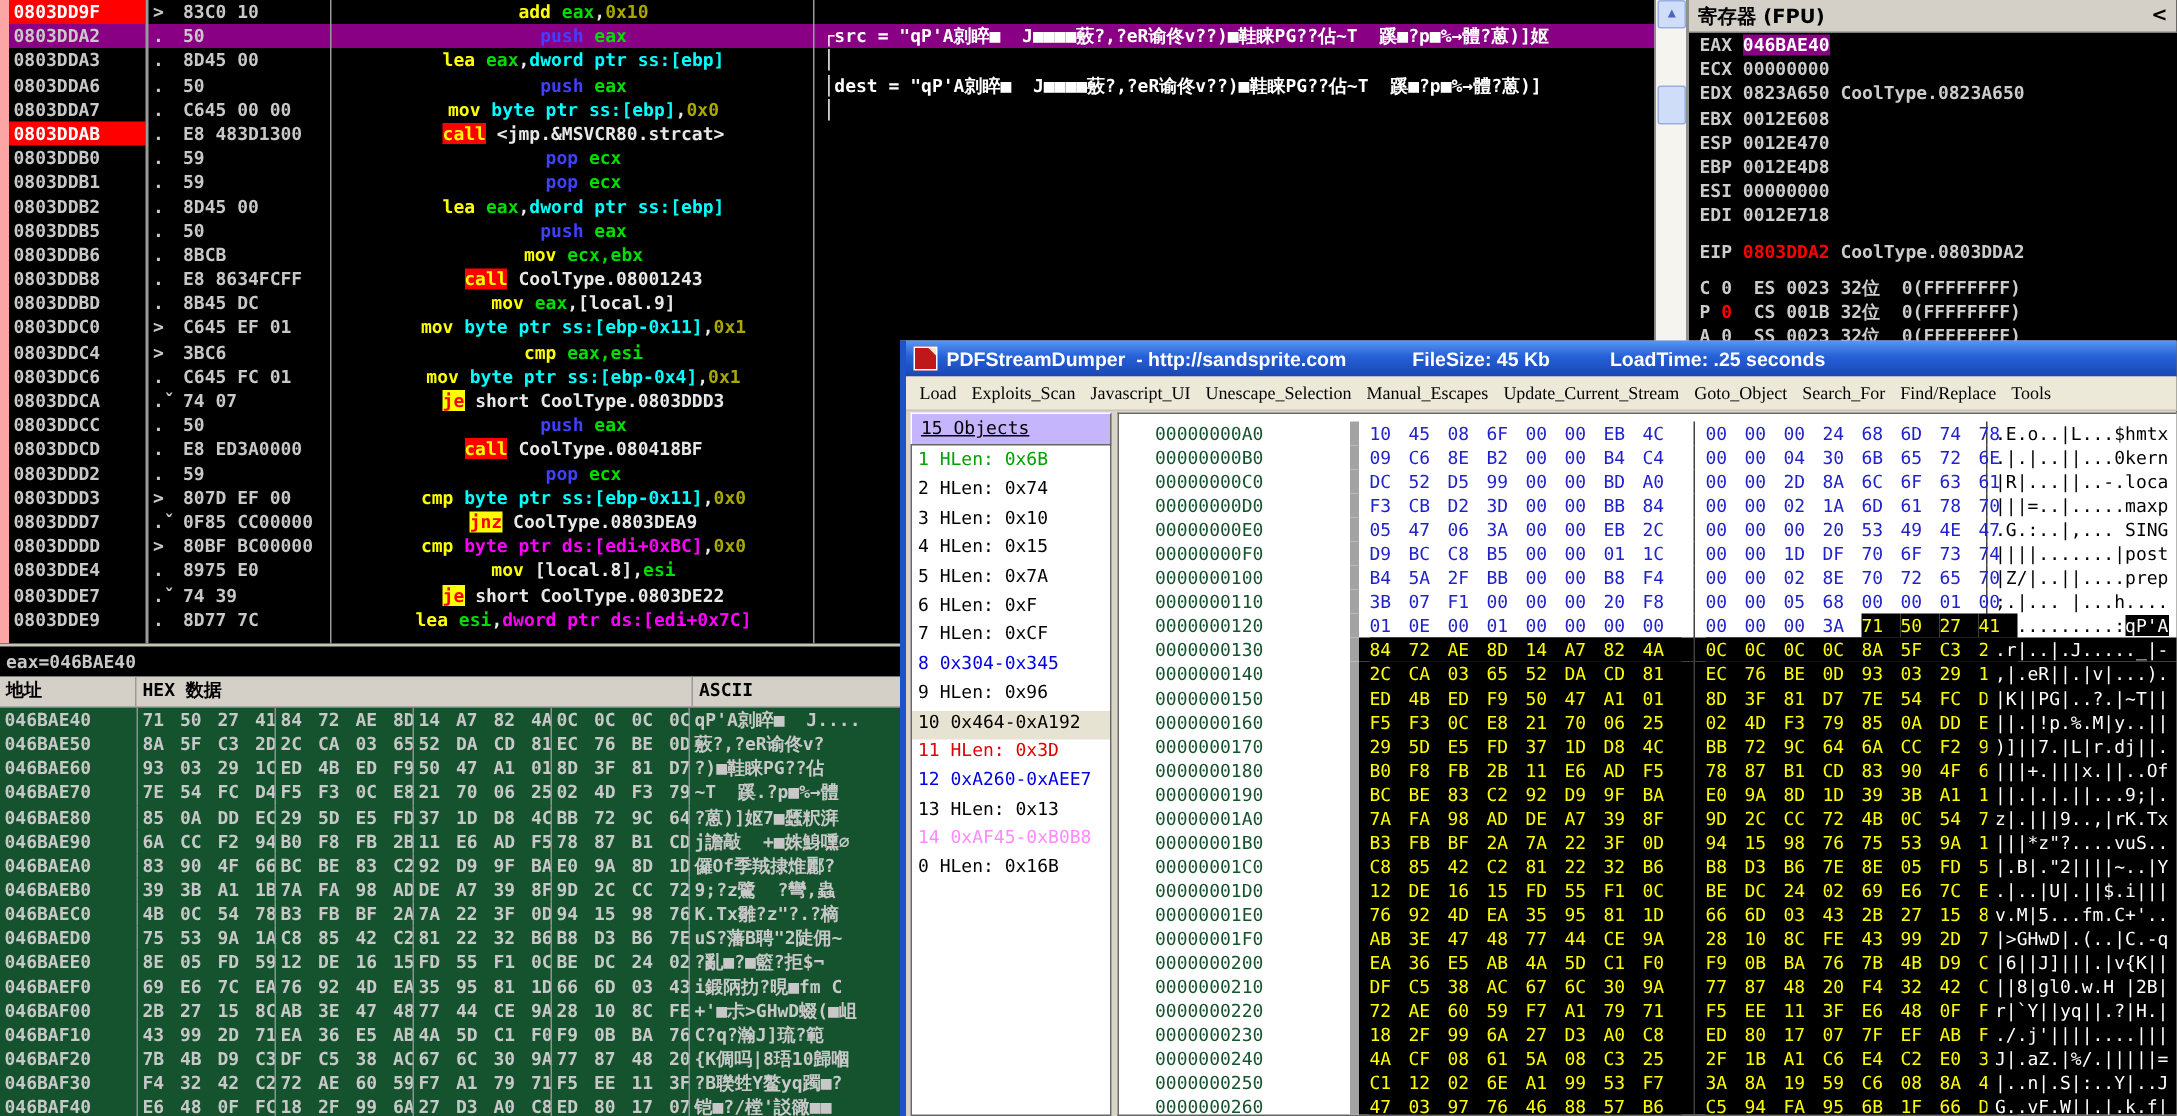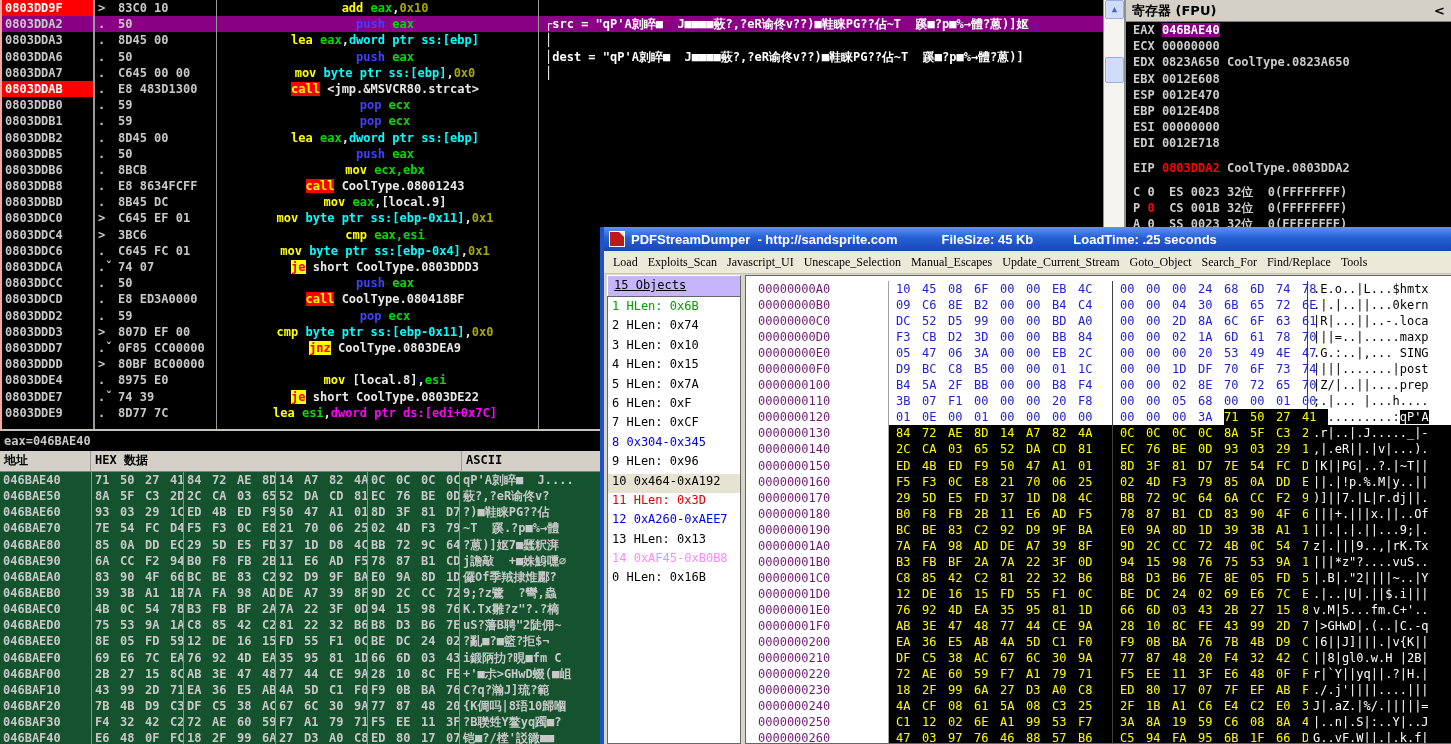--- a/index.html
+++ b/index.html
@@ -1,19 +1,19 @@
 <!DOCTYPE html>
 <html><head>
 <meta charset="utf-8">
 <style>
   html,body{margin:0;padding:0;}
   body{width:1451px;height:744px;position:relative;background:#000;overflow:hidden;
        font-family:"DejaVu Sans Mono","Liberation Mono",monospace;}
   
-  #disasm{position:absolute;left:0;top:0;width:1103px;height:429px;background:#000;border-left:2px solid #fca5a5;}
+  #disasm{position:absolute;left:0;top:0;width:1103px;height:429px;background:#000;border-left:6px solid #fca5a5;}
   .drow{display:flex;height:16.2px;line-height:16.2px;font-size:12px;font-weight:bold;white-space:pre;}
   .dsel{background:#8A0084;}
   .daddr{width:88px;padding-left:3px;color:#C8C8C8;flex:none;}
   .dbp{background:#FF0000;color:#FFFFFF;}
   .dpre{width:20px;padding-left:5px;color:#C8C8C8;flex:none;}
   .dby{width:102px;color:#C8C8C8;flex:none;overflow:hidden;}
   .dinstr{width:320px;padding-left:5px;flex:none;overflow:hidden;text-align:center;}
   .dcmt{flex:1;color:#FFFFFF;overflow:hidden;}
   .vline{position:absolute;top:0;height:429px;background:#9A9A9A;z-index:2;}
   .m{color:#FFFF00}.p{color:#4040FF}.c{background:#FF0000;color:#FFFF00}
@@ -58,21 +58,21 @@
   #objbox{position:absolute;left:3px;top:48px;width:134px;bottom:0;}
   #objhead{height:20px;background:#c4b5fd;border:1px solid;border-color:#fff #6a6a6a #6a6a6a #fff;
            font:12px "DejaVu Sans Mono",monospace;line-height:18px;padding-left:6px;color:#000;text-decoration:underline;}
   #objlist{position:absolute;top:21px;left:0;right:0;bottom:0;background:#fff;border:1px solid #666;padding-top:2px;}
   .obj{height:19.4px;line-height:19.4px;font:12px "DejaVu Sans Mono",monospace;padding-left:4px;white-space:pre;}
   .o-green{color:#00A000}.o-black{color:#000}.o-blue{color:#0000E0}.o-red{color:#E00000}.o-pink{color:#FF8AFF}
   .o-sel{background:#E7E3D3;color:#000;}
   #hexbox{position:absolute;left:141px;top:48px;right:0;bottom:0;background:#fff;border:1px solid #666;
           border-right:none;overflow:hidden;font:12px "DejaVu Sans Mono",monospace;padding-top:5px;}
   .hrow{display:flex;height:16.05px;line-height:16.05px;white-space:pre;}
-  .ho{width:130px;padding-left:12px;color:#701a75;flex:none;border-right:1px solid #a3a3a3;}
+  .ho{width:130px;padding-left:24px;color:#14532d;flex:none;border-right:6px solid #a3a3a3;}
   .hg{display:flex;flex:none;border-right:1px solid #404040;padding-left:7px;}
   .hg1{width:216px}.hg2{width:187px}
   .hb{width:26px;flex:none;color:#2222CC;}
   .hbs{background:#000;color:#FFFF00;}
   .gsel{background:#000;}
   .ha{flex:1;padding-left:5px;color:#000;overflow:hidden;}
   .has{background:#000;color:#fff;}
 </style>
 </head>
 <body>
@@ -94,21 +94,21 @@
       <div class="drow"><span class="daddr">0803DDBD</span><span class="dpre">.</span><span class="dby">8B45 DC</span><span class="dinstr"><span class="m">mov </span><span class="r">eax</span><span class="n">,</span><span class="t">[local.9]</span></span><span class="dcmt"></span></div>
       <div class="drow"><span class="daddr">0803DDC0</span><span class="dpre">&gt;</span><span class="dby">C645 EF 01</span><span class="dinstr"><span class="m">mov </span><span class="e">byte ptr ss:[ebp-0x11]</span><span class="n">,</span><span class="i">0x1</span></span><span class="dcmt"></span></div>
       <div class="drow"><span class="daddr">0803DDC4</span><span class="dpre">&gt;</span><span class="dby">3BC6</span><span class="dinstr"><span class="m">cmp </span><span class="r">eax,esi</span></span><span class="dcmt"></span></div>
       <div class="drow"><span class="daddr">0803DDC6</span><span class="dpre">.</span><span class="dby">C645 FC 01</span><span class="dinstr"><span class="m">mov </span><span class="e">byte ptr ss:[ebp-0x4]</span><span class="n">,</span><span class="i">0x1</span></span><span class="dcmt"></span></div>
       <div class="drow"><span class="daddr">0803DDCA</span><span class="dpre">.ˇ</span><span class="dby">74 07</span><span class="dinstr"><span class="j">je</span><span class="t"> short CoolType.0803DDD3</span></span><span class="dcmt"></span></div>
       <div class="drow"><span class="daddr">0803DDCC</span><span class="dpre">.</span><span class="dby">50</span><span class="dinstr"><span class="p">push </span><span class="r">eax</span></span><span class="dcmt"></span></div>
       <div class="drow"><span class="daddr">0803DDCD</span><span class="dpre">.</span><span class="dby">E8 ED3A0000</span><span class="dinstr"><span class="c">call</span><span class="t"> CoolType.080418BF</span></span><span class="dcmt"></span></div>
       <div class="drow"><span class="daddr">0803DDD2</span><span class="dpre">.</span><span class="dby">59</span><span class="dinstr"><span class="p">pop </span><span class="r">ecx</span></span><span class="dcmt"></span></div>
       <div class="drow"><span class="daddr">0803DDD3</span><span class="dpre">&gt;</span><span class="dby">807D EF 00</span><span class="dinstr"><span class="m">cmp </span><span class="e">byte ptr ss:[ebp-0x11]</span><span class="n">,</span><span class="i">0x0</span></span><span class="dcmt"></span></div>
       <div class="drow"><span class="daddr">0803DDD7</span><span class="dpre">.ˇ</span><span class="dby">0F85 CC00000</span><span class="dinstr"><span class="j">jnz</span><span class="t"> CoolType.0803DEA9</span></span><span class="dcmt"></span></div>
-      <div class="drow"><span class="daddr">0803DDDD</span><span class="dpre">&gt;</span><span class="dby">80BF BC00000</span><span class="dcmt"></span></div>
+      <div class="drow"><span class="daddr">0803DDDD</span><span class="dpre">&gt;</span><span class="dby">80BF BC00000</span><span class="dinstr"><span class="m">cmp </span><span class="d">byte ptr ds:[edi+0xBC]</span><span class="n">,</span><span class="i">0x0</span></span><span class="dcmt"></span></div>
       <div class="drow"><span class="daddr">0803DDE4</span><span class="dpre">.</span><span class="dby">8975 E0</span><span class="dinstr"><span class="m">mov </span><span class="t">[local.8]</span><span class="n">,</span><span class="r">esi</span></span><span class="dcmt"></span></div>
       <div class="drow"><span class="daddr">0803DDE7</span><span class="dpre">.ˇ</span><span class="dby">74 39</span><span class="dinstr"><span class="j">je</span><span class="t"> short CoolType.0803DE22</span></span><span class="dcmt"></span></div>
       <div class="drow"><span class="daddr">0803DDE9</span><span class="dpre">.</span><span class="dby">8D77 7C</span><span class="dinstr"><span class="m">lea </span><span class="r">esi</span><span class="n">,</span><span class="d">dword ptr ds:[edi+0x7C]</span></span><span class="dcmt"></span></div>
     </div>
   <div class="vline" style="left:91px;width:2px;"></div>
   <div class="vline" style="left:214px;width:1px;"></div>
   <div class="vline" style="left:536px;width:1px;"></div>
 </div>
 
 <div id="sb">

